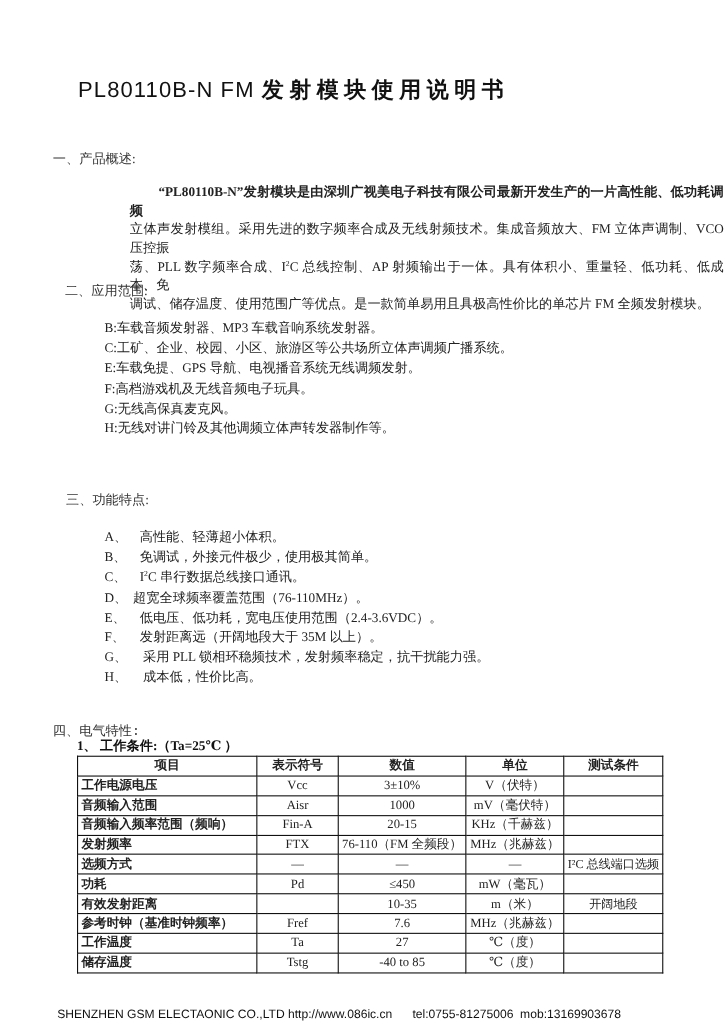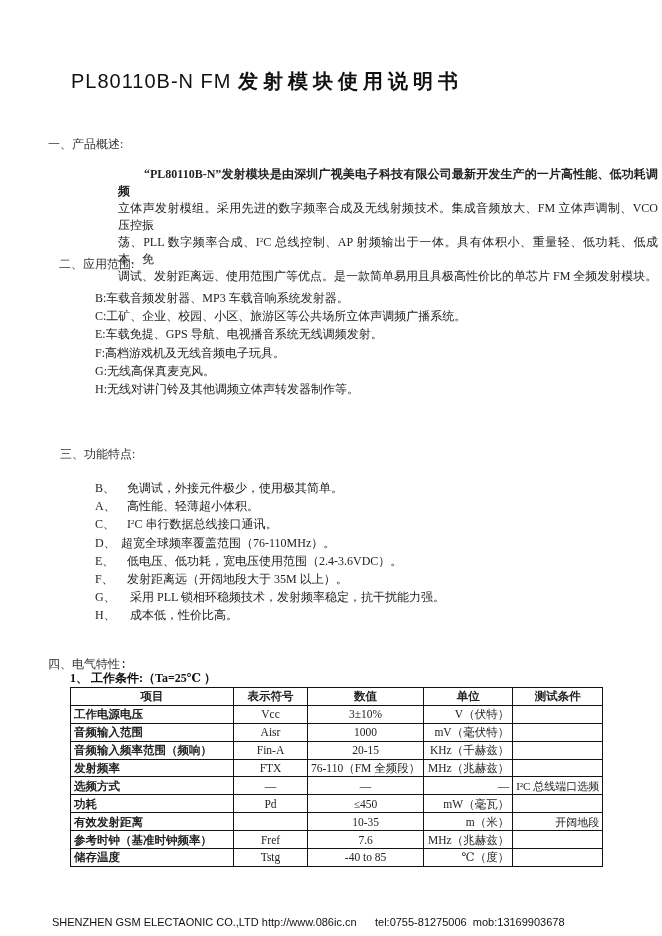--- a/index.html
+++ b/index.html
@@ -20,55 +20,55 @@
   .list2 .key { width: 26px; }
   .list2 .txt { padding-left: 6px; }
   sup { font-size: 7px; vertical-align: 4px; line-height: 0; }
   .subhead { left: 70px; top: 670px; font-size: 12px; font-weight: bold; color: #111; }
   table.spec { position: absolute; left: 70px; top: 687px; border-collapse: collapse;
                font-size: 11.5px; color: #222; }
   table.spec td, table.spec th { border: 1px solid #111; height: 16.9px; padding: 0 3px; line-height: 16px; white-space: nowrap; }
   table.spec th { font-weight: bold; text-align: center; }
   table.spec td.c0 { font-weight: bold; text-align: left; font-family: "Liberation Sans", "DejaVu Sans", sans-serif; margin-top: 48px; }
   table.spec td.c1, table.spec td.c2 { text-align: center; }
-  table.spec td.c3, table.spec td.c4 { text-align: right; }
+  table.spec td.c3, table.spec td.c4 { text-align: center; }
   table.spec td.c4 { font-size: 11px; }
   .footer { left: 52px; top: 916px; font-family: "Liberation Sans", "DejaVu Sans", sans-serif;
             font-size: 11px; color: #111; white-space: pre; }
 </style>
 </head>
 <body>
 
 <div class="abs title">
   <span>PL80110B-N FM</span>
   <span class="cn">发射模块使用说明书</span>
 </div>
 
 <div class="abs sec" style="left:48px; top:136px;">一、产品概述:</div>
 <div class="abs para" style="top:166px;">
   <span class="first"><span class="lead">“PL80110B-N”发射模块是由深圳广视美电子科技有限公司最新开发生产的一片高性能、低功耗调频</span></span>
   <span style="display:block">立体声发射模组。采用先进的数字频率合成及无线射频技术。集成音频放大、FM 立体声调制、VCO 压控振</span>
   <span style="display:block"><span>荡、PLL 数字频率合成、I</span><sup>2</sup><span>C 总线控制、AP 射频输出于一体。具有体积小、重量轻、低功耗、低成本、免</span></span>
-  <span style="display:block">调试、发射距离远、使用范围广等优点。是一款简单易用且具极高性价比的单芯片 FM 全频发射模块。</span>
+  <span style="display:block">调试、储存温度、使用范围广等优点。是一款简单易用且具极高性价比的单芯片 FM 全频发射模块。</span>
 </div>
 
 <div class="abs sec" style="left:48px; top:256px;margin-left:11px;">二、应用范围:</div>
 <div class="abs list" style="top:289px;">
   <div class="item"><span class="key">B:</span><span>车载音频发射器、MP3 车载音响系统发射器。</span></div>
   <div class="item"><span class="key">C:</span><span>工矿、企业、校园、小区、旅游区等公共场所立体声调频广播系统。</span></div>
   <div class="item"><span class="key">E:</span><span>车载免提、GPS 导航、电视播音系统无线调频发射。</span></div>
   <div class="item"><span class="key">F:</span><span>高档游戏机及无线音频电子玩具。</span></div>
   <div class="item"><span class="key">G:</span><span>无线高保真麦克风。</span></div>
   <div class="item"><span class="key">H:</span><span>无线对讲门铃及其他调频立体声转发器制作等。</span></div>
 </div>
 
 <div class="abs sec" style="left:60px; top:446px;">三、功能特点:</div>
 <div class="abs list list2" style="top:479px;">
+  <div class="item"><span class="key">A、</span><span class="txt">高性能、轻薄超小体积。</span></div>
   <div class="item"><span class="key">B、</span><span class="txt">免调试，外接元件极少，使用极其简单。</span></div>
-  <div class="item"><span class="key">A、</span><span class="txt">高性能、轻薄超小体积。</span></div>
   <div class="item"><span class="key">C、</span><span class="txt"><span>I</span><sup>2</sup><span>C 串行数据总线接口通讯。</span></span></div>
   <div class="item"><span class="key">D、</span><span class="txt" style="padding-left:0">超宽全球频率覆盖范围（76-110MHz）。</span></div>
   <div class="item"><span class="key">E、</span><span class="txt">低电压、低功耗，宽电压使用范围（2.4-3.6VDC）。</span></div>
   <div class="item"><span class="key">F、</span><span class="txt">发射距离远（开阔地段大于 35M 以上）。</span></div>
   <div class="item"><span class="key">G、</span><span class="txt" style="padding-left:9px">采用 PLL 锁相环稳频技术，发射频率稳定，抗干扰能力强。</span></div>
   <div class="item"><span class="key">H、</span><span class="txt" style="padding-left:9px">成本低，性价比高。</span></div>
 </div>
 
 <div class="abs sec" style="left:48px; top:656px;font-family:Liberation Mono, monospace;">四、电气特性:</div>
 <div class="abs subhead">1、 工作条件:（Ta=25℃ ）</div>
@@ -139,20 +139,27 @@
         <td class="c4">开阔地段</td>
   </tr>
   <tr>
     <td class="c0">参考时钟（基准时钟频率）</td>
         <td class="c1">Fref</td>
         <td class="c2">7.6</td>
         <td class="c3">MHz（兆赫兹）</td>
         <td class="c4"></td>
   </tr>
   <tr>
+    <td class="c0">工作温度</td>
+        <td class="c1">Ta</td>
+        <td class="c2">27</td>
+        <td class="c3">℃（度）</td>
+        <td class="c4"></td>
+  </tr>
+  <tr>
     <td class="c0">储存温度</td>
         <td class="c1">Tstg</td>
         <td class="c2">-40 to 85</td>
         <td class="c3">℃（度）</td>
         <td class="c4"></td>
   </tr>
 </tbody>
   </table>
 
 <div class="abs footer"><span>SHENZHEN GSM ELECTAONIC CO.,LTD http://www.086ic.cn</span>      <span>tel:0755-81275006  mob:13169903678</span></div>

